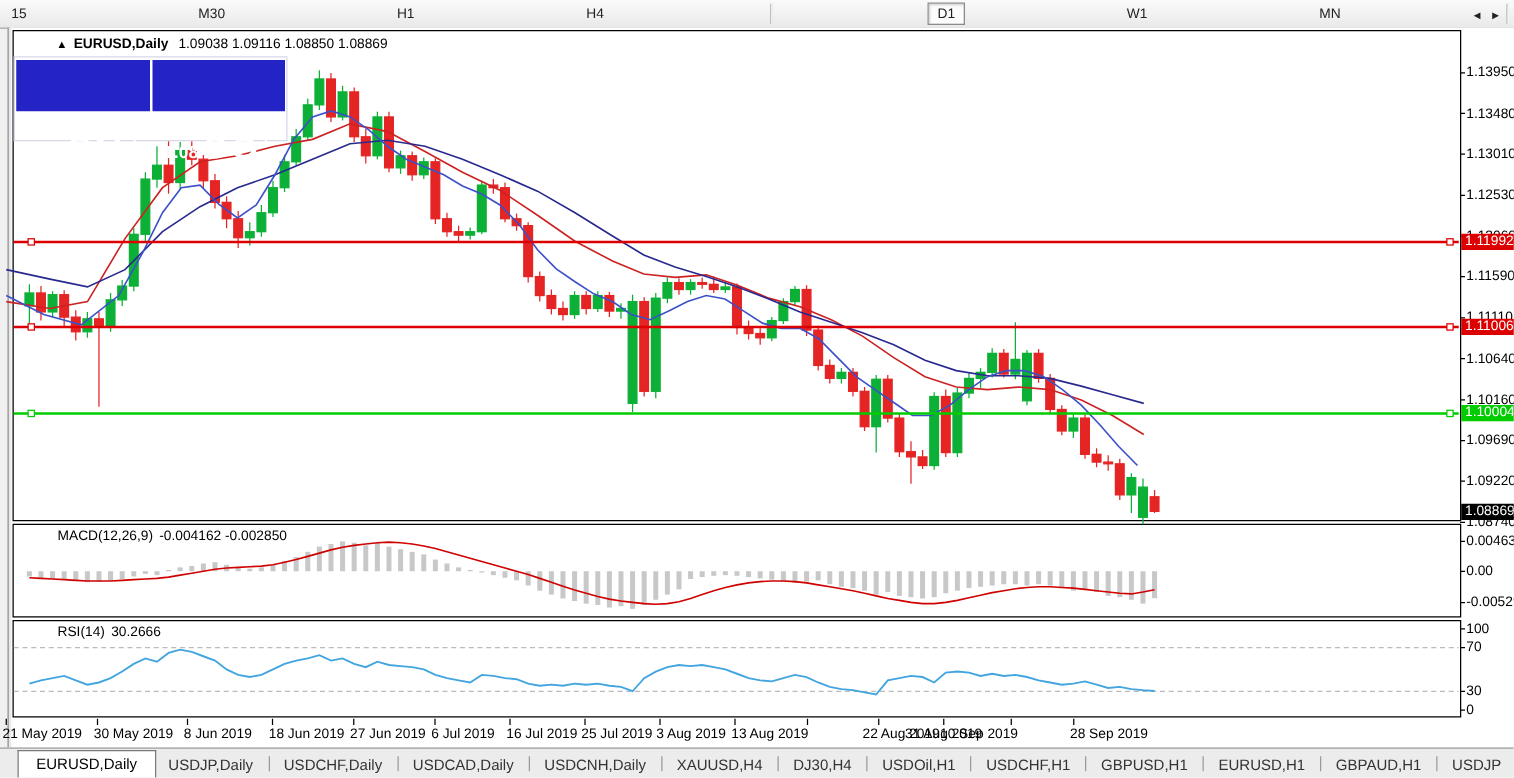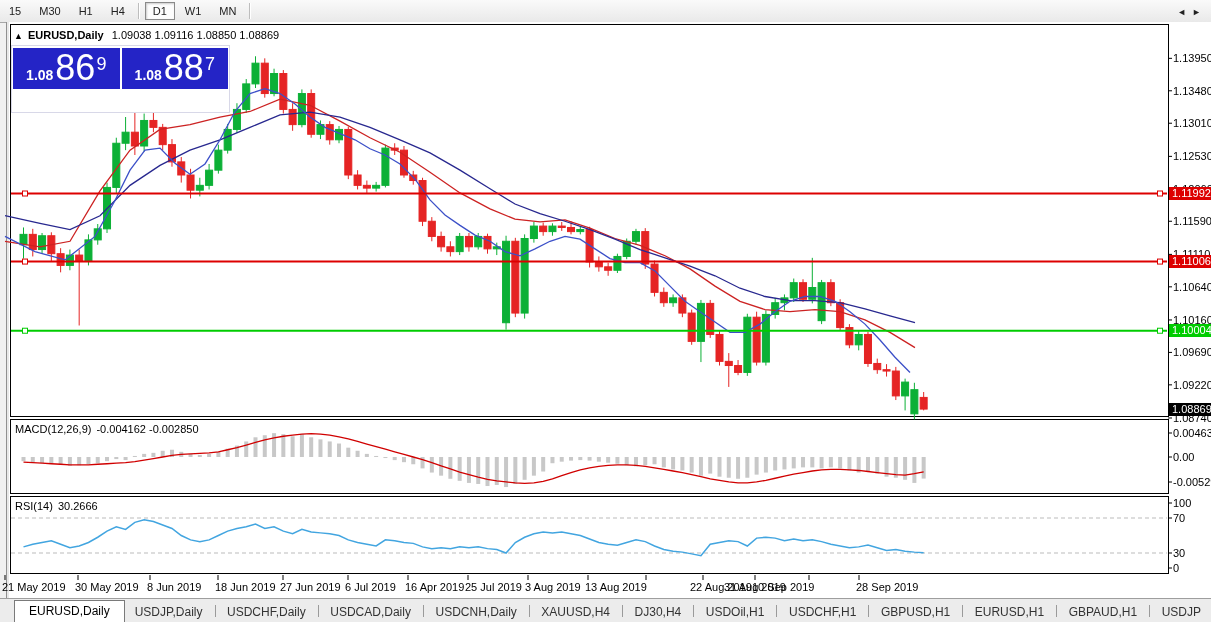--- a/index.html
+++ b/index.html
@@ -6,35 +6,35 @@
   body{
     width:1211px;height:622px;position:relative;overflow:hidden;
     background:#f0f0f0;font-family:"Liberation Sans",sans-serif;
     -webkit-font-smoothing:antialiased;
   }
   
   .toolbar{
     position:absolute;left:0;top:0;width:1211px;height:22px;
     background:linear-gradient(#fafafa,#e9e9e9);
     border-bottom:1px solid #a6a6a6;
-    display:flex;align-items:center;font-size:11px;color:#222;
+    display:flex;align-items:center;font-size:11px;color:#222;justify-content:space-between;
   }
   .tb-item{padding:2px 7px;margin:0 1px;cursor:default;border:1px solid transparent;}
   .tb-item.active{background:#fdfdfd;border:1px solid #8a8a8a;box-shadow:inset 1px 1px 2px #ccc;}
   .tb-sep{width:1px;height:16px;background:#bdbdbd;border-right:1px solid #fff;margin:0 4px;}
   
   .client-bg{position:absolute;left:9px;top:22px;width:1202px;height:576px;background:#fff;}
   .win-edge{position:absolute;left:6px;top:22px;width:2px;height:576px;border-left:1px solid #8f8f8f;border-right:1px solid #ffffff;background:#e8e8e8;}
   .panel{position:absolute;background:#fff;border:1px solid #000;box-sizing:border-box;}
   #main-panel{left:10px;top:24px;width:1159px;height:393px;}
   #macd-panel{left:10px;top:419px;width:1159px;height:75px;}
   #rsi-panel{left:10px;top:496px;width:1159px;height:78px;}
   #chart-svg{position:absolute;left:0;top:0;width:1211px;height:622px;}
   
-  .hdr{position:absolute;font-size:11px;color:#000;white-space:nowrap;}
+  .hdr{position:absolute;font-size:11px;color:#000;white-space:nowrap;margin-left:31px;}
   #chart-title{left:14px;top:29px;font-weight:700;}
   #chart-title .ohlc{font-weight:400;margin-left:8px;}
   #chart-title .tri{font-size:9px;margin-right:5px;}
   #macd-hdr{left:15px;top:423px;}
   #rsi-hdr{left:15px;top:500px;}
   .hdr .vals{margin-left:5px;}
   
   .axis-label{position:absolute;left:1173px;font-size:11px;color:#000;white-space:nowrap;}
   .badge{position:absolute;left:1169px;font-size:11px;color:#fff;padding:0 3px;line-height:13px;height:13px;white-space:nowrap;}
   
@@ -51,21 +51,21 @@
   #buy-btn{flex:1;background:#3f3fd8;}
   .spinner{width:96px;display:flex;background:#fff;border:1px solid #98a8c8;box-sizing:border-box;}
   .spin-btn{width:17px;background:#e3e9f4;border:1px solid #aab8d0;color:#334;font-size:7px;display:flex;align-items:center;justify-content:center;cursor:pointer;}
   .spinner input{
     flex:1;border:none;outline:none;font-size:13px;text-align:right;padding:0 4px 0 0;width:40px;
     font-family:"Liberation Sans",sans-serif;color:#000;background:#fff;
   }
   .tp-row2{display:flex;gap:2px;margin-top:1px;height:41px;}
   .price-box{flex:1;background:#2424c6;color:#fff;display:flex;align-items:baseline;justify-content:center;cursor:pointer;}
   .price-box .small{font-size:14px;font-weight:700;margin-right:2px;}
-  .price-box .big{font-size:36px;font-weight:500;line-height:40px;}
+  .price-box .big{font-size:42px;font-weight:500;line-height:40px;margin-top:44px;}
   .price-box .sup{font-size:18px;position:relative;top:-10px;margin-left:1px;}
   
   .tabbar{
     position:absolute;left:0;top:598px;width:1211px;height:24px;
     background:#ececec;border-top:1px solid #9e9e9e;
     display:flex;align-items:flex-end;overflow:hidden;font-size:12px;color:#333;
   }
   .tab{padding:4px 10px 4px;white-space:nowrap;cursor:pointer;}
   .tab.active{
     background:#fff;border:1px solid #7a7a7a;border-bottom:none;
@@ -494,21 +494,21 @@
     <div class="badge" style="top: 324.232px; background: rgb(0, 204, 0);">1.10004</div>
     <div class="badge" style="top: 402.581px; background: rgb(0, 0, 0);">1.08869</div>
   </div>
 <div id="date-labels">
     <div class="date-label" style="left: 2px;">21 May 2019</div>
     <div class="date-label" style="left: 75px;">30 May 2019</div>
     <div class="date-label" style="left: 147px;">8 Jun 2019</div>
     <div class="date-label" style="left: 215px;">18 Jun 2019</div>
     <div class="date-label" style="left: 280px;">27 Jun 2019</div>
     <div class="date-label" style="left: 345px; text-align: right;">6 Jul 2019</div>
-    <div class="date-label" style="left: 405px;">16 Apr 2019</div>
+    <div class="date-label" style="left: 405px;">16 Jul 2019</div>
     <div class="date-label" style="left: 465px;">25 Jul 2019</div>
     <div class="date-label" style="left: 525px;">3 Aug 2019</div>
     <div class="date-label" style="left: 585px;">13 Aug 2019</div>
     <div class="date-label" style="left: 643px; padding-left: 47px;">22 Aug 2019</div>
     <div class="date-label" style="left: 700px; padding-left: 24px;">31 Aug 2019</div>
     <div class="date-label" style="left: 752px;">10 Sep 2019</div>
     <div class="date-label" style="left: 812px; margin-top: 16px;">19 Sep 2019</div>
     <div class="date-label" style="left: 856px;">28 Sep 2019</div>
   </div>
 

